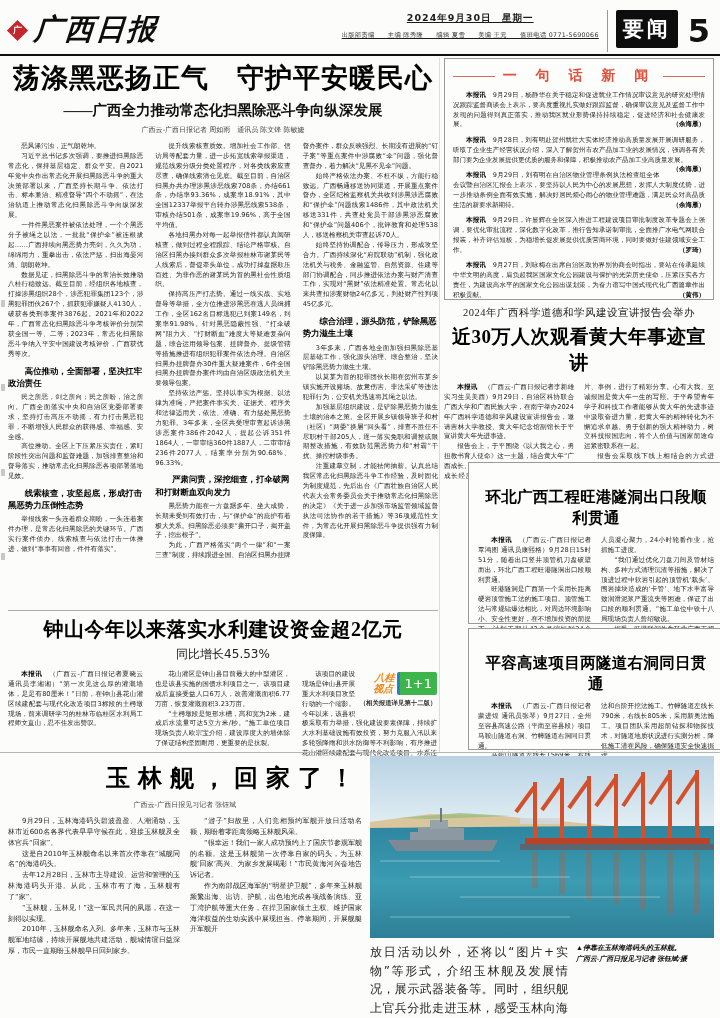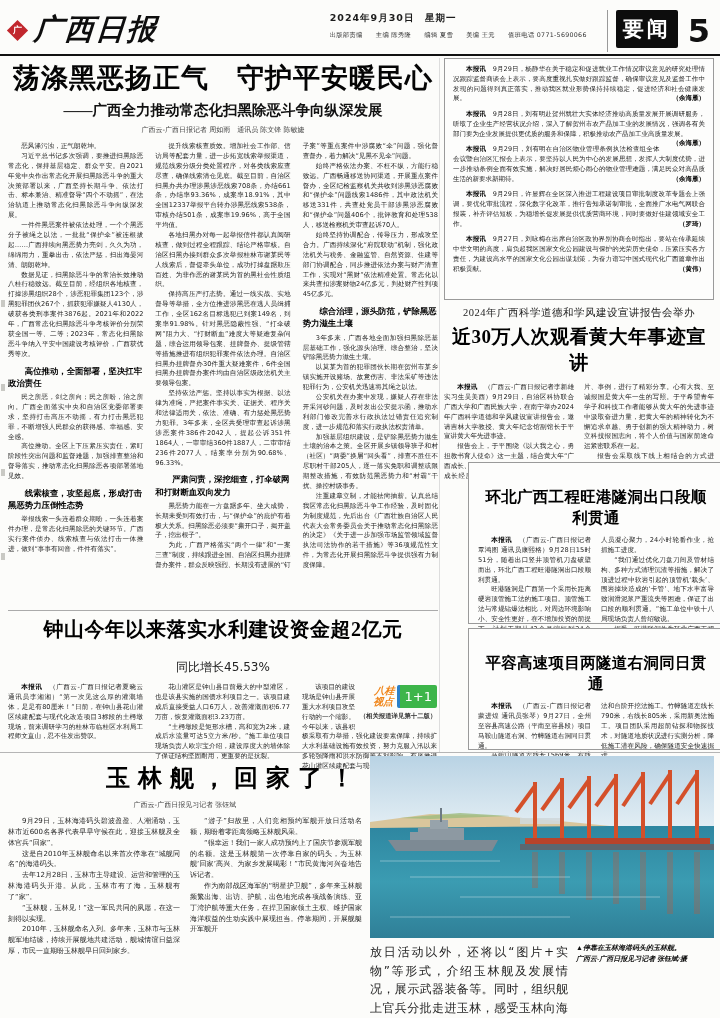--- a/index.html
+++ b/index.html
@@ -7,21 +7,21 @@
         font-family:"DejaVu Sans",sans-serif;color:#1c1c1c;overflow:hidden;}
   
   .masthead{position:absolute;left:10px;top:8px;right:6px;height:44px;}
   .logo-wrap{position:absolute;left:0;top:2px;display:flex;align-items:center;}
   .logo-diamond{width:15px;height:15px;background:#c1272d;transform:rotate(45deg);
         display:flex;align-items:center;justify-content:center;margin-right:9px;}
   .logo-diamond span{transform:rotate(-45deg);color:#fff;font-size:9px;font-weight:bold;line-height:1;}
   .logo-text{font-family:"Liberation Serif","DejaVu Serif",serif;font-style:italic;font-weight:bold;
         font-size:29px;letter-spacing:2px;color:#0e0e0e;transform:skewX(-4deg);}
   .mast-right{position:absolute;right:0;top:0;display:flex;align-items:stretch;height:44px;}
-  .mast-info{text-align:left;margin-right:20px;padding-top:4px;}
+  .mast-info{text-align:center;margin-right:8px;padding-top:4px;text-decoration:underline;}
   .mast-date{font-size:9.5px;font-weight:bold;letter-spacing:1px;}
   .mast-staff{font-size:6.3px;color:#333;margin-top:6px;letter-spacing:.3px;}
   .mast-divider{width:1px;background:#999;margin:2px 8px 0 0;}
   .section-box{background:#0d0d0d;color:#fff;font-weight:bold;font-size:21px;letter-spacing:3px;
         display:flex;align-items:center;padding:0 7px;border-radius:2px;height:38px;margin-top:2px;}
   .page-no{font-size:32px;font-weight:bold;color:#111;display:flex;align-items:center;
         padding:0 4px 0 10px;margin-top:2px;}
   .rule-top{position:absolute;left:0;top:54px;width:720px;height:2px;background:#111;}
   
   p.para{margin:0;text-indent:2em;font-size:6.6px;line-height:1.5;text-align:justify;color:#242424;}
@@ -36,21 +36,21 @@
         text-align:center;margin-top:5px;color:#111;}
   .main-byline{font-size:7px;text-align:center;color:#444;margin-top:5px;}
   .cols3{column-count:3;column-gap:12px;height:466px;overflow:hidden;margin-top:7px;}
   .hr-left{position:absolute;left:8px;top:610px;width:430px;height:1px;background:#aaa;}
   .vrule{position:absolute;left:439px;top:58px;width:1px;height:694px;background:#ddd;}
   .hr-full{position:absolute;left:0;top:752px;width:720px;height:1px;background:#b5b5b5;}
   
   .zhongshan{position:absolute;left:8px;top:616px;width:430px;height:132px;}
   .zs-headline{font-family:"Liberation Serif","DejaVu Serif",serif;font-weight:bold;font-size:20px;
         text-align:center;letter-spacing:.5px;color:#000;}
-  .zs-sub{font-size:12px;text-align:center;margin-top:16px;color:#222;}
+  .zs-sub{font-size:12px;text-align:center;margin-top:3px;color:#222;}
   .zs-cols{display:flex;gap:12px;margin-top:7px;height:86px;overflow:hidden;}
   .zs-col{width:135px;}
   .bagui{float:right;width:78px;margin:2px 0 2px 4px;text-align:center;}
   .bagui-row{display:flex;align-items:center;justify-content:flex-end;}
   .bagui-name{color:#f08519;font-weight:bold;font-style:italic;font-size:10px;line-height:1.05;
         text-align:right;margin-right:3px;transform:skewX(-6deg);}
   .bagui-badge{background:#3db54a;border-left:3px solid #2a7fc9;color:#fff;font-weight:normal;
         font-size:13px;padding:4px 5px;border-radius:2px;}
   .bagui-note{font-size:6.4px;font-weight:bold;color:#333;margin-top:4px;white-space:nowrap;}
   
@@ -141,21 +141,20 @@
         <p class="para"><span>保持高压严打态势。通过一线实战、实地督导等举措，全方位推进涉黑恶在逃人员缉捕工作，全区162名目标逃犯已到案149名，到案率91.98%。针对黑恶隐蔽性强、“打伞破网”阻力大、“打财断血”难度大等疑难复杂问题，综合运用领导包案、挂牌督办、提级管辖等措施推进有组织犯罪案件依法办理。自治区扫黑办挂牌督办30件重大疑难案件，6件全国扫黑办挂牌督办案件均由自治区级政法机关主要领导包案。</span></p>
         <p class="para"><span>坚持依法严惩。坚持以事实为根据、以法律为准绳，严把案件事实关、证据关、程序关和法律适用关，依法、准确、有力惩处黑恶势力犯罪。3年多来，全区共受理审查起诉涉黑涉恶案件386件2042人，提起公诉351件1864人，一审审结360件1887人，二审审结236件2077人，结案率分别为90.68%、96.33%。</span></p>
         <div class="col-subhead">严肃问责，深挖细查，打伞破网和打财断血双向发力</div>
         <p class="para"><span>黑恶势力能在一方盘踞多年、坐大成势，长期未受到有效打击，与“保护伞”的庇护有着极大关系。扫黑除恶必须要“撕开口子，揭开盖子，挖出根子”。</span></p>
         <p class="para"><span>为此，广西严格落实“两个一律”和“一案三查”制度，持续跟进全国、自治区扫黑办挂牌督办案件，群众反映强烈、长期没有进展的“钉子案”等重点案件中涉腐败“伞”问题，强化督查督办，着力解决“见黑不见伞”问题。</span></p>
         <p class="para"><span>始终严格依法办案、不枉不纵，方能行稳致远。广西畅通移送协同渠道，开展重点案件督办，全区纪检监察机关共收到涉黑涉恶腐败和“保护伞”问题线索1486件，其中政法机关移送331件，共查处党员干部涉黑涉恶腐败和“保护伞”问题406个，批评教育和处理538人，移送检察机关审查起诉70人。</span></p>
         <p class="para"><span>始终坚持协调配合，传导压力，形成攻坚合力。广西持续深化“府院联动”机制，强化政法机关与税务、金融监管、自然资源、住建等部门协调配合，同步推进依法办案与财产清查工作，实现对“黑财”依法精准处置。常态化以来共查扣涉案财物24亿多元，判处财产性判项45亿多元。</span></p>
         <div class="col-subhead">综合治理，源头防范，铲除黑恶势力滋生土壤</div>
         <p class="para"><span>3年多来，广西各地全面加强扫黑除恶基层基础工作，强化源头治理、综合整治，坚决铲除黑恶势力滋生土壤。</span></p>
         <p class="para"><span>以莫某为首的犯罪团伙长期在贺州市某乡镇实施开设赌场、故意伤害、非法采矿等违法犯罪行为，公安机关迅速将其绳之以法。</span></p>
-        <p class="para"><span>公安机关在办案中发现，嫌疑人存在非法开采河砂问题，及时发出公安提示函，推动水利部门修改完善水行政执法过错责任追究制度，进一步规范和落实行政执法权责清单。</span></p>
         <p class="para"><span>加强基层组织建设，是铲除黑恶势力滋生土壤的治本之策。全区开展乡镇领导班子和村（社区）“两委”换届“回头看”，排查不胜任不尽职村干部205人，逐一落实免职和调整或限期整改措施，有效防范黑恶势力和“村霸”干扰、操控村级事务。</span></p>
         <p class="para"><span>注重建章立制，才能祛疴抽薪。认真总结我区常态化扫黑除恶斗争工作经验，及时固化为制度规范，先后出台《广西壮族自治区人民代表大会常务委员会关于推动常态化扫黑除恶的决定》《关于进一步加强市场监管领域监督执法司法协作的若干措施》等36项规范性文件，为常态化开展扫黑除恶斗争提供强有力制度保障。</span></p>
       </div>
   </div>
 
   <div class="hr-left"></div>
   <div class="vrule"></div>
 
   <div class="zhongshan">
     <div class="zs-headline">钟山今年以来落实水利建设资金超2亿元</div>
@@ -180,20 +179,25 @@
           <div class="bagui-note">（相关报道详见第十二版）</div>
         </div>
         <div>
             <p class="para"><span>该项目的建设现场是钟山县开展重大水利项目攻坚行动的一个缩影。今年以来，该县积极采取有力举措，强化建设要素保障，持续扩大水利基础设施有效投资，努力克服入汛以来多轮强降雨和洪水防御等不利影响，有序推进花山灌区续建配套与现代化改造项目、水系连通及水美乡村建设项目（一期）等重大水利项目建设。今年以来，该县落实水利建设资金20997.87万元，同比增长45.53%。</span></p>
           </div>
       </div>
     </div>
   </div>
 
   <div class="brief">
+    <div class="brief-titlerow">
+      <div class="brief-line"></div>
+      <div class="brief-title">一 句 话 新 闻</div>
+      <div class="brief-line"></div>
+    </div>
     <div>
         <p class="para"><b>本报讯　</b><span>9月29日，杨静华在关于稳定和促进就业工作情况审议意见的研究处理情况跟踪监督商谈会上表示，要高度重视扎实做好跟踪监督，确保审议意见及监督工作中发现的问题得到真正落实，推动我区就业形势保持持续稳定，促进经济和社会健康发展。</span><b class="sign">（余海雁）</b></p>
         <p class="para"><b>本报讯　</b><span>9月28日，刘有明赴贺州就壮大实体经济推动高质量发展开展调研服务，听取了企业生产经营状况介绍，深入了解贺州市农产品加工业的发展情况，强调各有关部门要为企业发展提供更优质的服务和保障，积极推动农产品加工业高质量发展。</span><b class="sign">（余海雁）</b></p>
         <p class="para"><b>本报讯　</b><span>9月29日，刘有明在自治区物业管理条例执法检查组全体会议暨自治区汇报会上表示，要坚持以人民为中心的发展思想，发挥人大制度优势，进一步推动条例全面有效实施，解决好居民烦心闹心的物业管理难题，满足民众对高品质生活的新要求新期待。</span><b class="sign">（余海雁）</b></p>
         <p class="para"><b>本报讯　</b><span>9月29日，许显辉在全区深入推进工程建设项目审批制度改革专题会上强调，要优化审批流程，深化数字化改革，推行告知承诺制审批，全面推广水电气网联合报装，补齐评估短板，为稳增长促发展提供优质营商环境，同时要做好住建领域安全工作。</span><b class="sign">（罗琦）</b></p>
         <p class="para"><b>本报讯　</b><span>9月27日，刘咏梅在出席自治区政协界别协商会时指出，要站在传承延续中华文明的高度，肩负起我区国家文化公园建设与保护的光荣历史使命，压紧压实各方责任，为建设高水平的国家文化公园出谋划策，为奋力谱写中国式现代化广西篇章作出积极贡献。</span><b class="sign">（黄伟）</b></p>
       </div>
   </div>
 
   <div class="dny">

